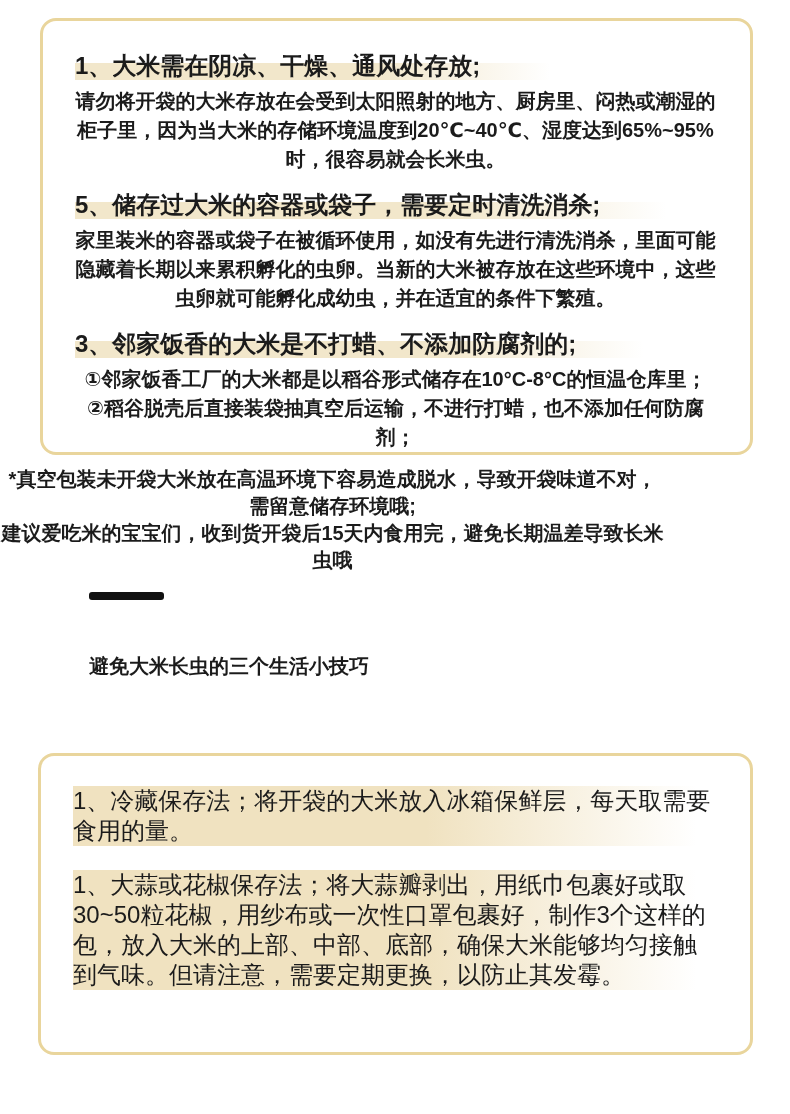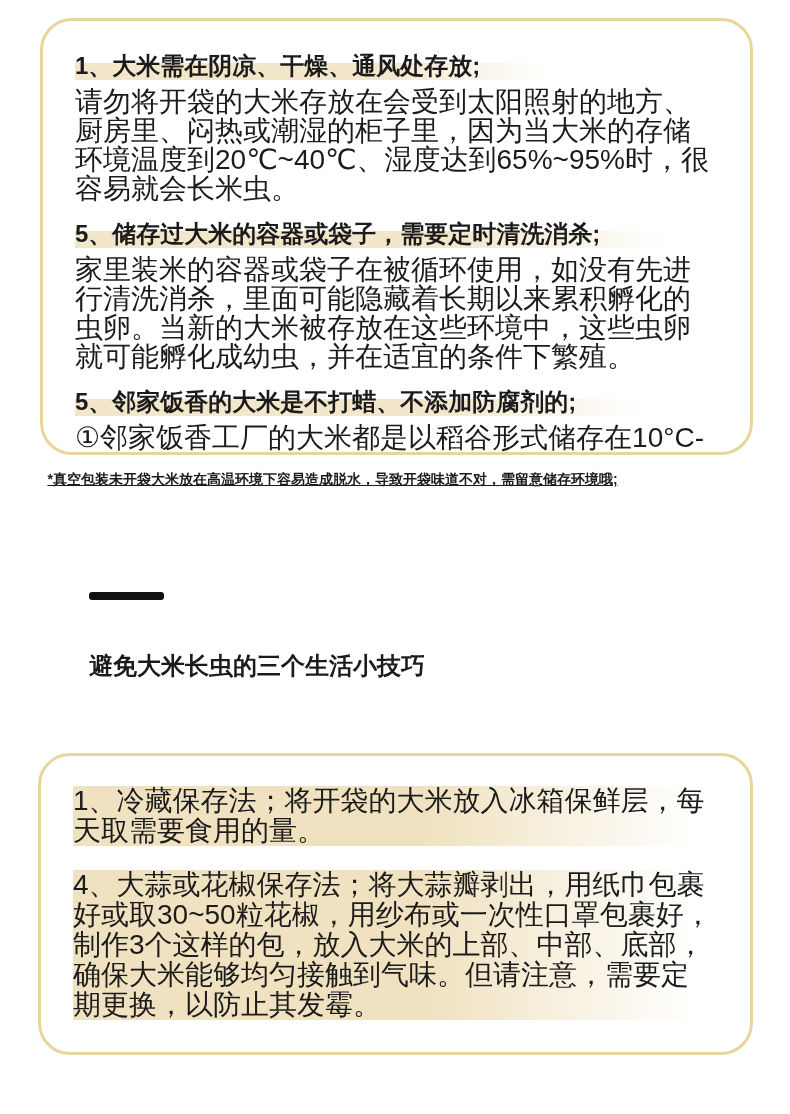--- a/index.html
+++ b/index.html
@@ -13,21 +13,21 @@
     width: 790px;
     height: 1114px;
     background: var(--page-bg, #ffffff);
     overflow: hidden;
     color: var(--text, #1b1b1b);
   }
   .rounded-box {
     position: absolute;
     box-sizing: border-box;
     border: 3px solid var(--border, #e9d59c);
-    border-radius: 32px;
+    border-radius: 16px;
     background: #ffffff;
     overflow: hidden;
   }
   #storage-box {
     left: 40px;
     top: 18px;
     width: 713px;
     height: 437px;
     padding: 30px 34px 0 32px;
   }
@@ -46,57 +46,57 @@
   }
   .tip-heading > span {
     display: inline-block;
     padding-right: 85px;
     background-image: linear-gradient(90deg, var(--hl, #f2e7cb) 62%, rgba(242,231,203,0) 97%);
     background-repeat: no-repeat;
     background-size: 100% 58%;
     background-position: 0 92%;
   }
   .tip-body {
-    font-size: 28px;
-    font-weight: 400;
+    font-size: 20px;
+    font-weight: 700;
     line-height: 29px;
     margin: 0 0 16px 0;
     white-space: pre-line;
+    text-align: center;
   }
   #vacuum-note {
     position: absolute;
     left: 0;
     top: 466px;
     width: 665px;
     text-align: center;
-    font-size: 14px;
+    font-size: 20px;
     font-weight: 600;
     line-height: 27px;
-    text-decoration: underline;
   }
   #section-divider {
     position: absolute;
     left: 89px;
     top: 592px;
     width: 75px;
     height: 8px;
     border-radius: 3px;
     background: #111111;
   }
   #tips-title {
     position: absolute;
     left: 89px;
     top: 650px;
-    font-size: 24px;
+    font-size: 20px;
     font-weight: 800;
     line-height: 32px;
     margin: 0;
   }
   .tip-item {
-    font-size: 28px;
+    font-size: 24px;
     font-weight: 500;
     line-height: 30px;
     margin: 0;
     background-image: linear-gradient(90deg, var(--hl2, #f0e2c0) 55%, rgba(240,226,192,0) 97%);
     background-repeat: no-repeat;
   }
   .tip-item.gap-lg { margin-bottom: 24px; }
   .tip-item.gap-md { margin-bottom: 16px; }
 </style>
 </head>
@@ -109,33 +109,34 @@
       <span>1、大米需在阴凉、干燥、通风处存放;</span>
     </h2>
     <p class="tip-body">请勿将开袋的大米存放在会受到太阳照射的地方、厨房里、闷热或潮湿的柜子里，因为当大米的存储环境温度到20℃~40℃、湿度达到65%~95%时，很容易就会长米虫。</p>
 
     <h2 class="tip-heading">
       <span>5、储存过大米的容器或袋子，需要定时清洗消杀;</span>
     </h2>
     <p class="tip-body">家里装米的容器或袋子在被循环使用，如没有先进行清洗消杀，里面可能隐藏着长期以来累积孵化的虫卵。当新的大米被存放在这些环境中，这些虫卵就可能孵化成幼虫，并在适宜的条件下繁殖。</p>
 
     <h2 class="tip-heading">
-      <span>5、邻家饭香的大米是不打蜡、不添加防腐剂的;</span>
+      <span>3、邻家饭香的大米是不打蜡、不添加防腐剂的;</span>
     </h2>
     <p class="tip-body">①邻家饭香工厂的大米都是以稻谷形式储存在10°C-8°C的恒温仓库里；
 ②稻谷脱壳后直接装袋抽真空后运输，不进行打蜡，也不添加任何防腐剂；
 ③经研究实验发现，稻米脱亮36天内食用较为新鲜营养、口感均最为优质。</p>
   </div>
 
   <div id="vacuum-note">
     <div>*真空包装未开袋大米放在高温环境下容易造成脱水，导致开袋味道不对，需留意储存环境哦;</div>
+    <div>建议爱吃米的宝宝们，收到货开袋后15天内食用完，避免长期温差导致长米虫哦</div>
   </div>
 
   <div id="section-divider" style="background: rgb(17, 17, 17);"></div>
 
   <h1 id="tips-title">避免大米长虫的三个生活小技巧</h1>
 
   <div id="tips-box" class="rounded-box">
     <p class="tip-item gap-lg">1、冷藏保存法；将开袋的大米放入冰箱保鲜层，每天取需要食用的量。</p>
-    <p class="tip-item gap-md">4、大蒜或花椒保存法；将大蒜瓣剥出，用纸巾包裹好或取30~50粒花椒，用纱布或一次性口罩包裹好，制作3个这样的包，放入大米的上部、中部、底部，确保大米能够均匀接触到气味。但请注意，需要定期更换，以防止其发霉。</p>
+    <p class="tip-item gap-md">1、大蒜或花椒保存法；将大蒜瓣剥出，用纸巾包裹好或取30~50粒花椒，用纱布或一次性口罩包裹好，制作3个这样的包，放入大米的上部、中部、底部，确保大米能够均匀接触到气味。但请注意，需要定期更换，以防止其发霉。</p>
   </div>
 
 </div>
 
 </body></html>

